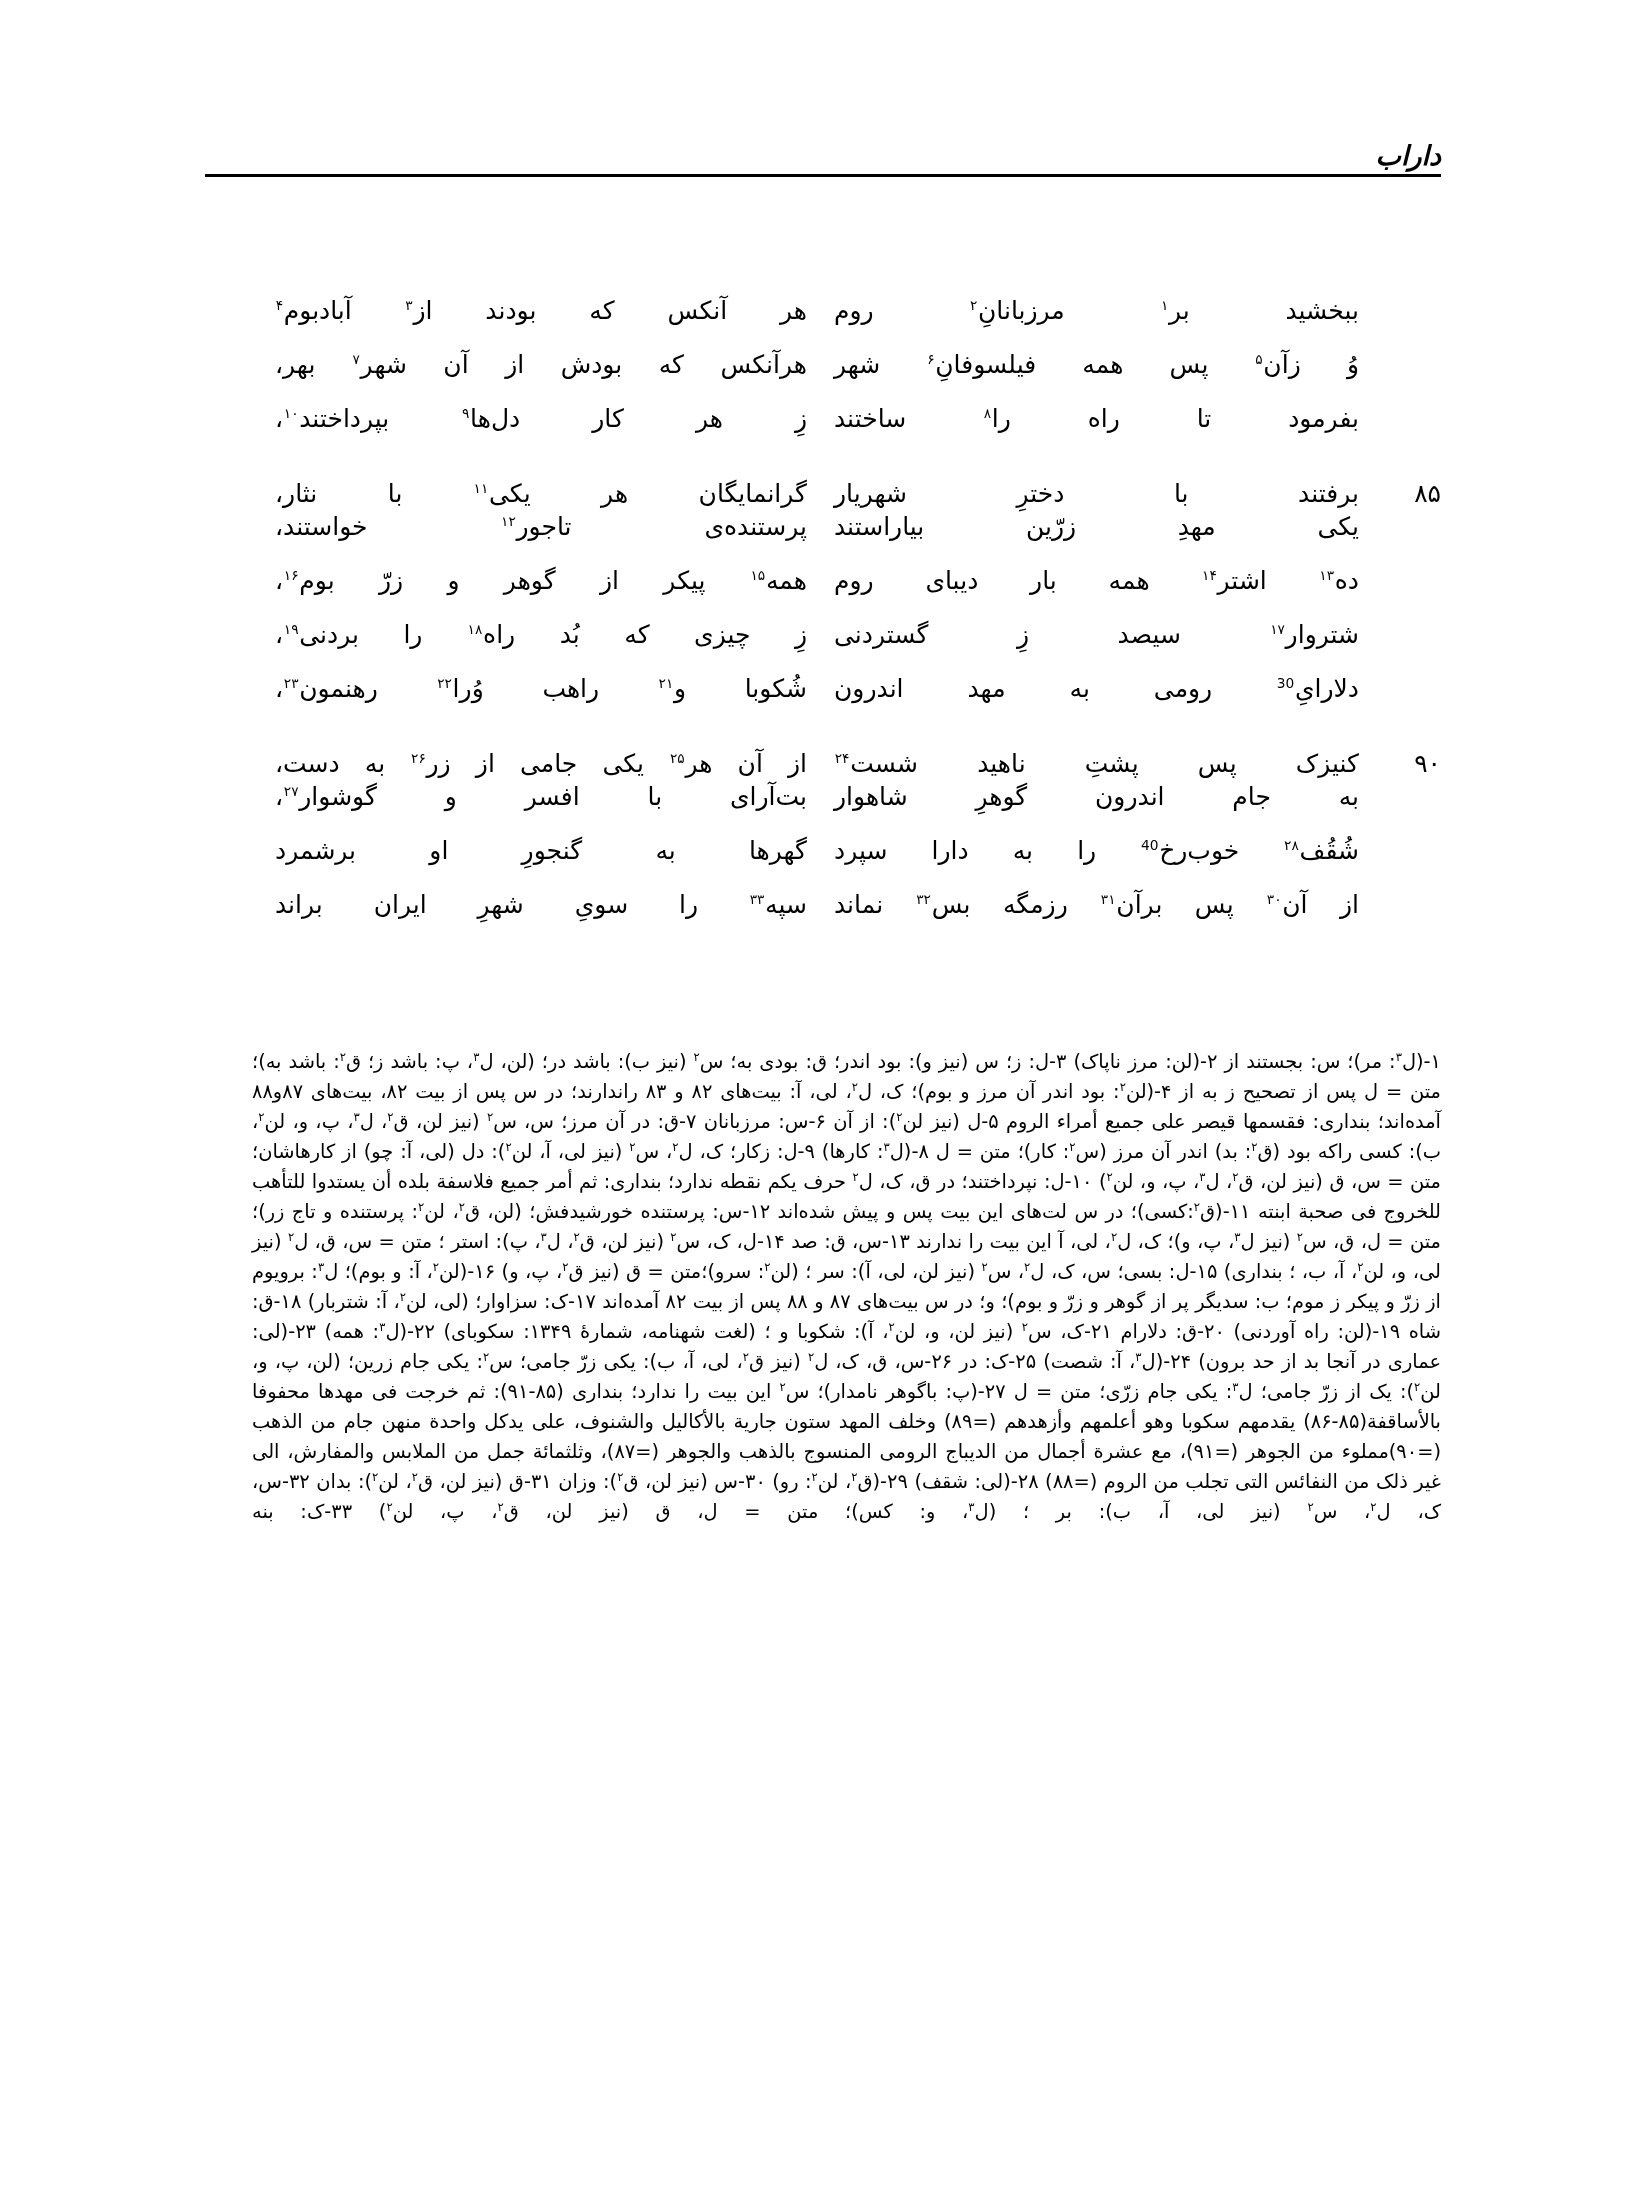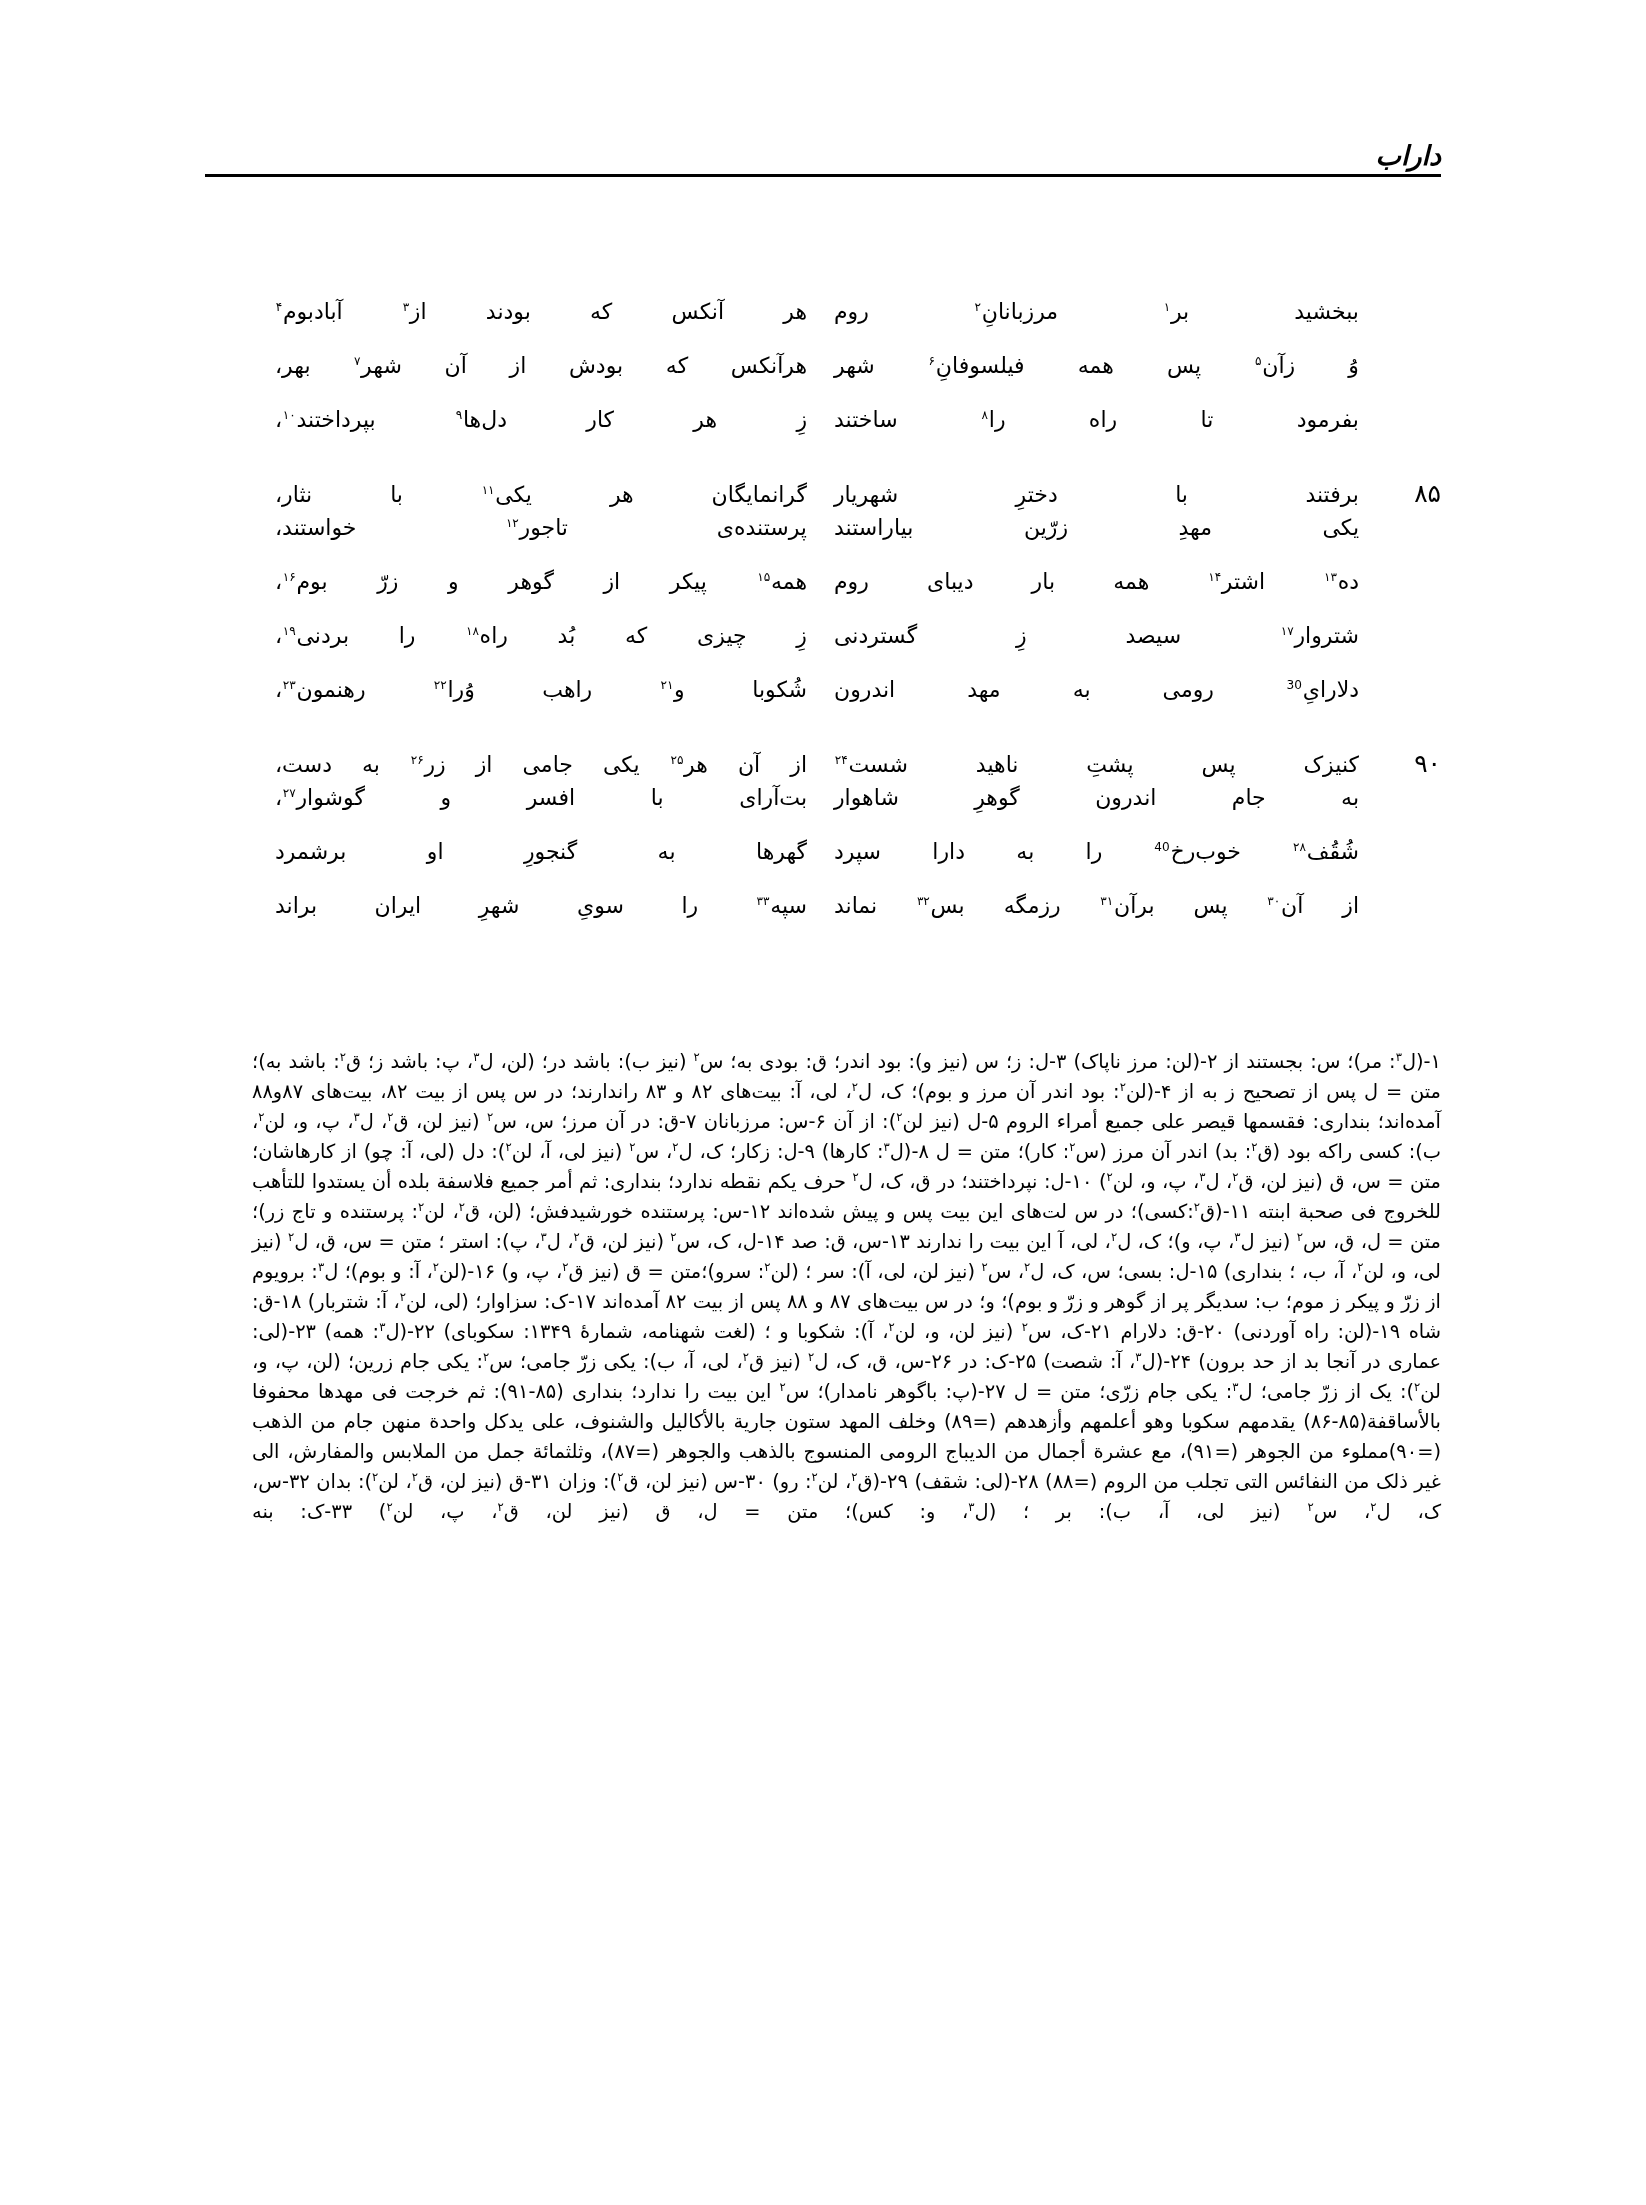--- a/index.html
+++ b/index.html
@@ -68,21 +68,21 @@
     font-size: 25px;
     text-align: right;
     padding-left: 19px;
     box-sizing: border-box;
     line-height: 1;
     margin-top: 36px;
   }
   .hemistich {
     flex: 0 0 525px;
     width: 525px;
-    font-size: 22px;
+    font-size: 25px;
     line-height: 1;
     text-align: justify;
     text-align-last: justify;
     white-space: nowrap;
     direction: rtl;
   }
   .hemistich.right { margin-left: 27px; margin-top: 8px; }
   .hemistich.left  { flex: 0 0 532px; width: 532px; }
   .hemistich .spread {
     display: inline-block;

